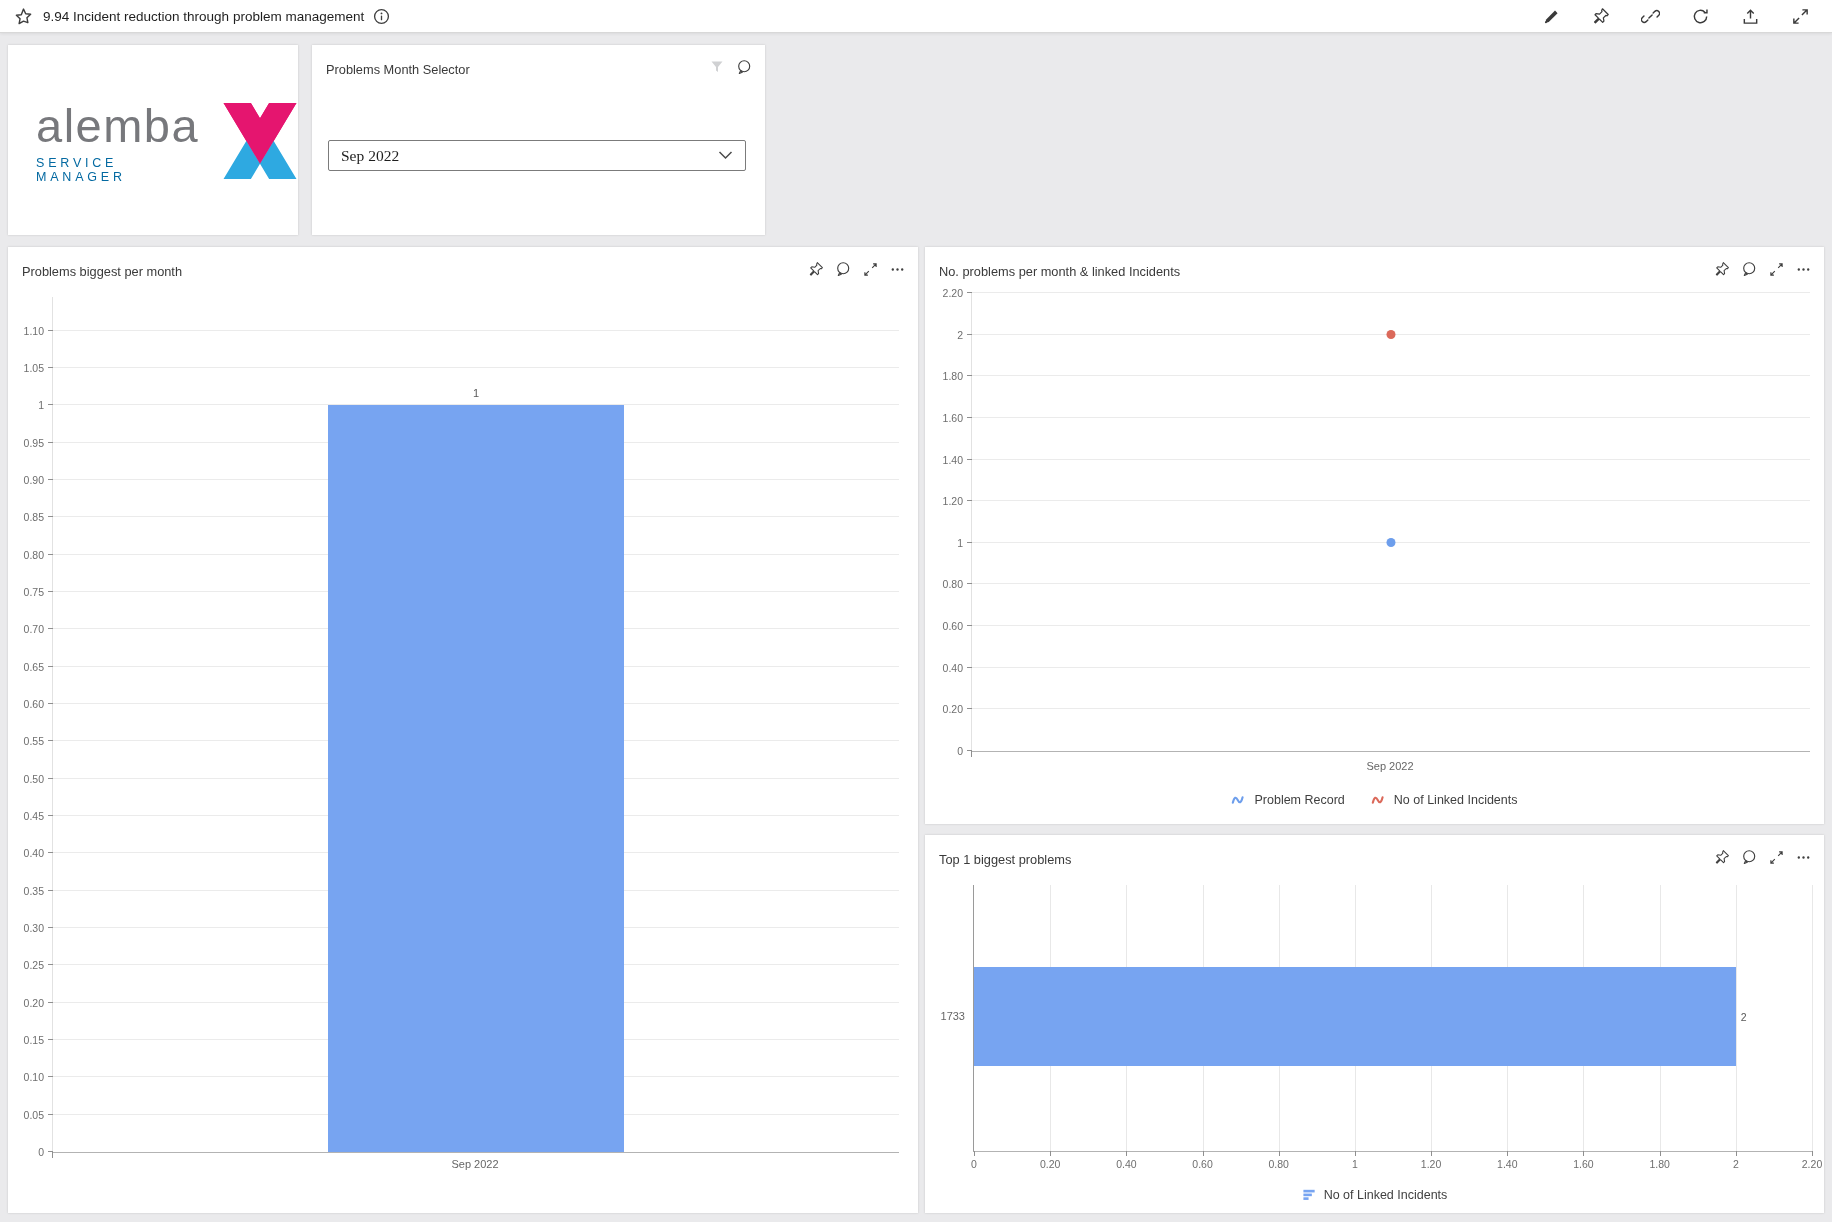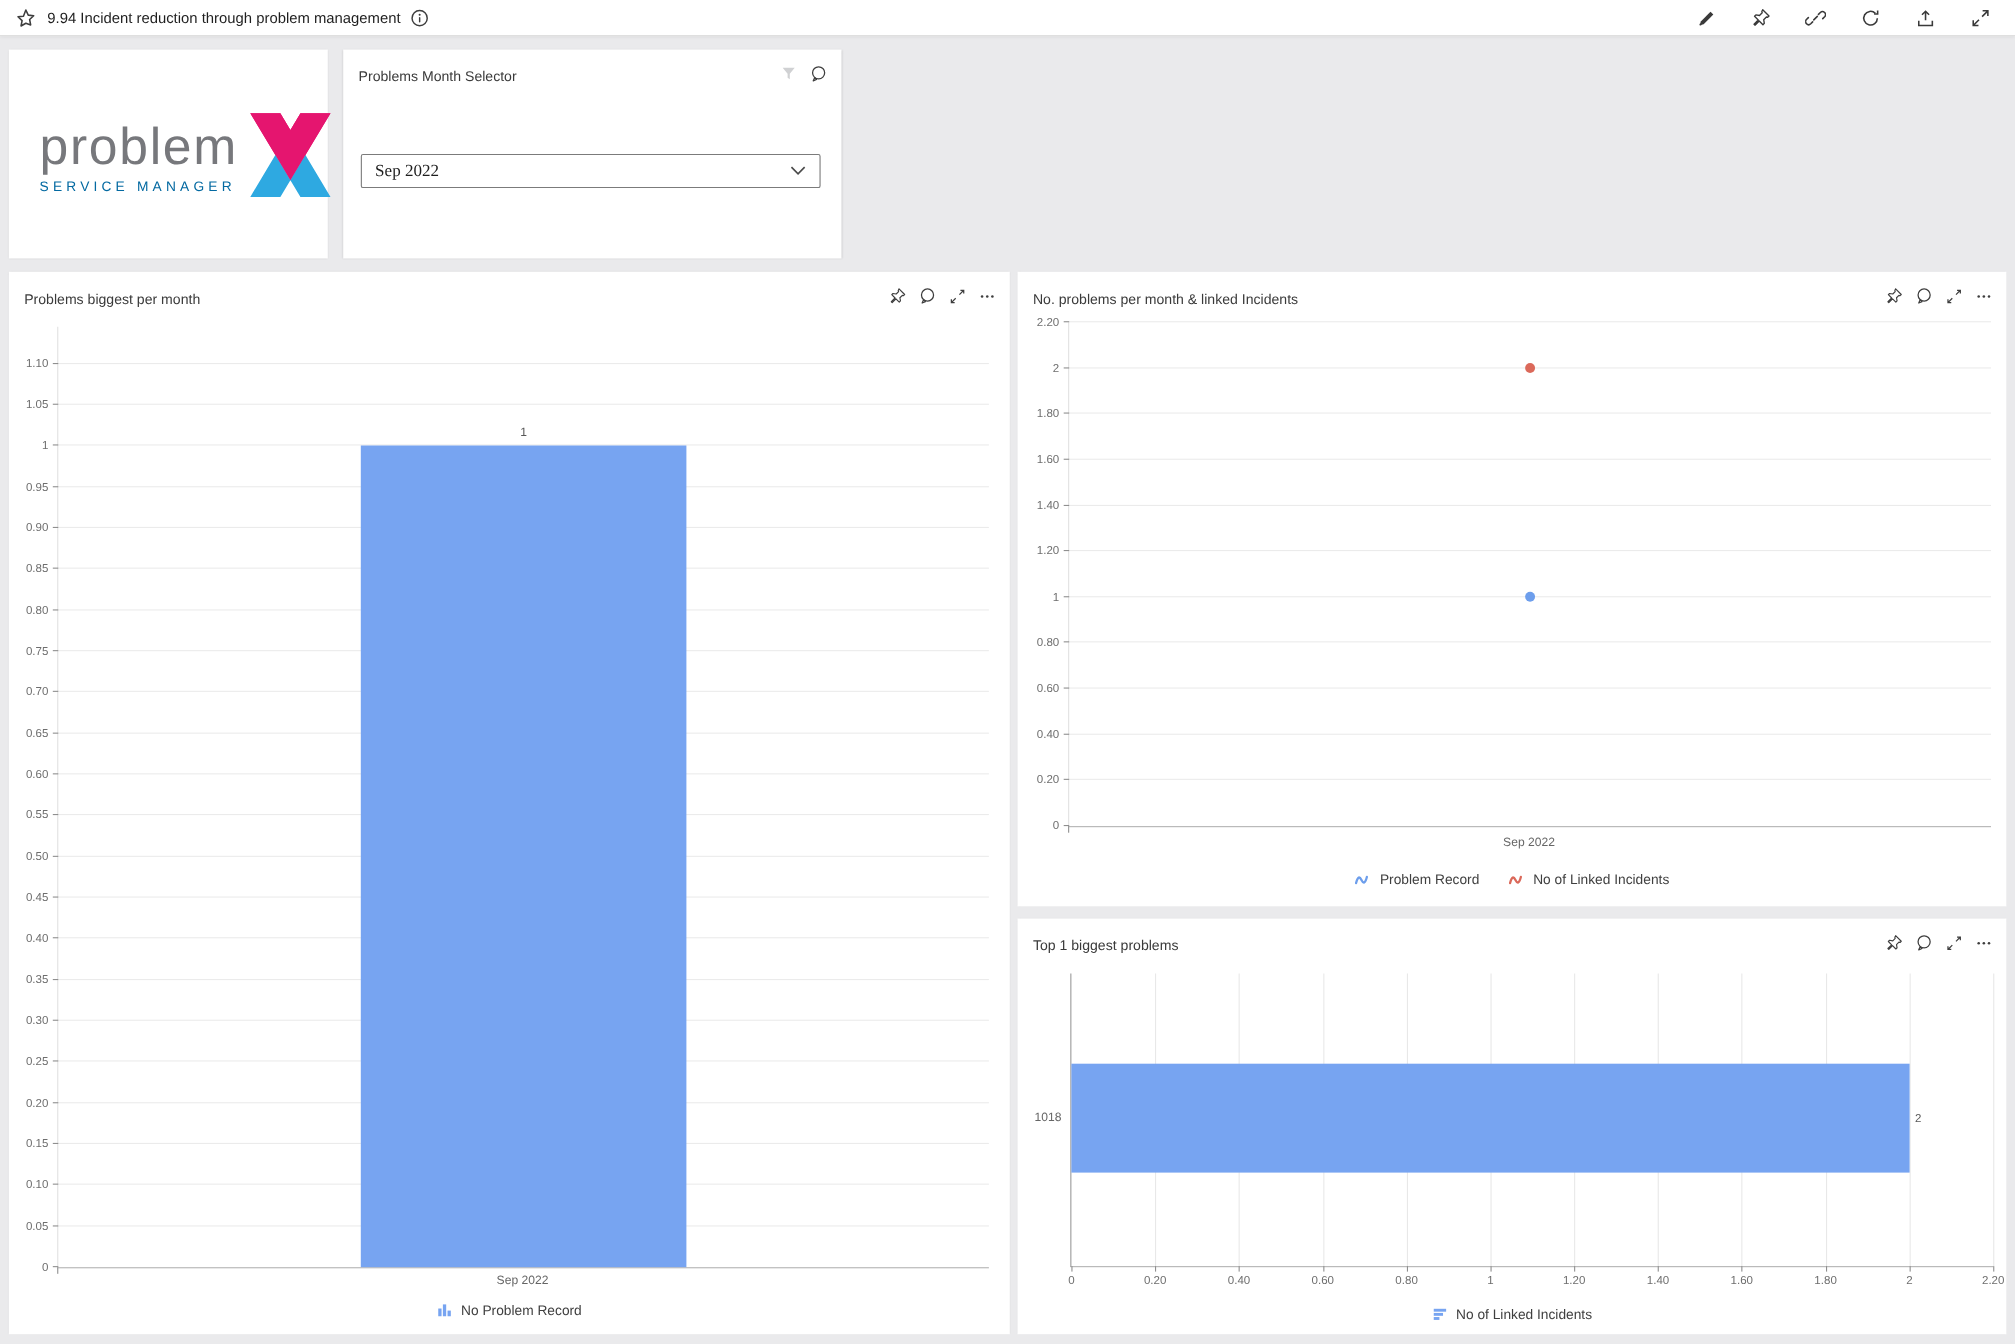--- a/index.html
+++ b/index.html
@@ -113,21 +113,21 @@
       <svg width="19" height="19" viewBox="0 0 20 20" fill="none" stroke="#3a3a3a" stroke-width="1.5">
           <path d="M12 3h5v5M17 3l-5.5 5.5M8 17H3v-5M3 17l5.5-5.5"></path>
         </svg>
     </span>
   </span>
 </div>
 
 <div id="logo-panel" class="panel">
   <div class="logo-wrap">
     <div class="logo-text">
-      <div class="logo-brand">problem</div>
+      <div class="logo-brand">alemba</div>
       <div class="logo-sub">SERVICE MANAGER</div>
     </div>
     <span class="logo-x">
       <svg width="76" height="78" viewBox="0 0 100 100">
         <polygon points="2,0 38,0 50,20 62,0 98,0 68,50 50,80 32,50" fill="#E5156F"></polygon>
         <polygon points="2,100 38,100 50,80 62,100 98,100 68,50 50,20 32,50" fill="#2EA9E1"></polygon>
         <polygon points="32,50 68,50 50,80" fill="#55C4F0"></polygon>
         <polygon points="2,0 38,0 50,20 62,0 98,0 68,50 50,80 32,50" fill="#E5156F"></polygon>
       </svg>
     </span>
@@ -252,32 +252,20 @@
       <div class="hgrid" style="bottom: 91.7031%;"></div>
       <div class="ytick" style="bottom: calc(91.7031% - 7px);">1.05</div>
       <div class="ymark" style="bottom: 91.7031%;"></div>
       <div class="hgrid" style="bottom: 96.0699%;"></div>
       <div class="ytick" style="bottom: calc(96.0699% - 7px);">1.10</div>
       <div class="ymark" style="bottom: 96.0699%;"></div>
       <div class="vbar" style="height: 87.3362%; background: rgb(119, 164, 241);"></div>
       <div class="bar-label" style="bottom: calc(87.3362% + 6px);">1</div>
     </div>
   <div id="xlabel1" class="xaxis-label">Sep 2022</div>
-  <div id="legend1" class="legend-row">
-      <span class="legend-item">
-        <span class="legend-glyph">
-          <svg width="15" height="15" viewBox="0 0 16 16" fill="#77A4F1">
-            <rect x="1.5" y="7" width="3.2" height="7.5"></rect>
-            <rect x="6" y="3" width="3.2" height="11.5"></rect>
-            <rect x="10.5" y="9" width="3.2" height="5.5"></rect>
-          </svg>
-        </span>
-        <span class="legend-label">No Problem Record</span>
-      </span>
-    </div>
 </div>
 
 <div id="chart2-panel" class="panel">
   <div class="viz-title">No. problems per month &amp; linked Incidents</div>
   <div class="viz-icons">
       <span class="hicon">
         <svg width="16" height="16" viewBox="0 0 16 16">
           <path d="M9.3 1.6l5.1 5.1-1.1 1.1-1-.3-2.2 2.2.5 2.9-1.1 1.1-3-3-3.4 3.4-.8-.8 3.4-3.4-3-3 1.1-1.1 2.9.5 2.2-2.2-.3-1z" fill="none" stroke="#3e3e3e" stroke-width="1.05" stroke-linejoin="round"></path>
         </svg>
       </span>
@@ -418,21 +406,21 @@
       <div class="xtick" style="left: 81.8182%;">1.80</div>
       <div class="xmark" style="left: 81.8182%;"></div>
       <div class="vgrid" style="left: 90.9091%;"></div>
       <div class="xtick" style="left: 90.9091%;">2</div>
       <div class="xmark" style="left: 90.9091%;"></div>
       <div class="vgrid" style="left: 100%;"></div>
       <div class="xtick" style="left: 100%;">2.20</div>
       <div class="xmark" style="left: 100%;"></div>
       <div class="hbar" style="width: 90.9091%; background: rgb(119, 164, 241);"></div>
       <div class="hbar-label" style="left: calc(90.9091% + 5px);">2</div>
-      <div class="cat-label">1018</div>
+      <div class="cat-label">1733</div>
     </div>
   <div id="legend3" class="legend-row">
       <span class="legend-item">
         <span class="legend-glyph">
           <svg width="15" height="15" viewBox="0 0 16 16" fill="#77A4F1">
             <rect x="1.5" y="3" width="12" height="2.8"></rect>
             <rect x="1.5" y="7" width="9" height="2.8"></rect>
             <rect x="1.5" y="11" width="5.5" height="2.8"></rect>
           </svg>
         </span>

